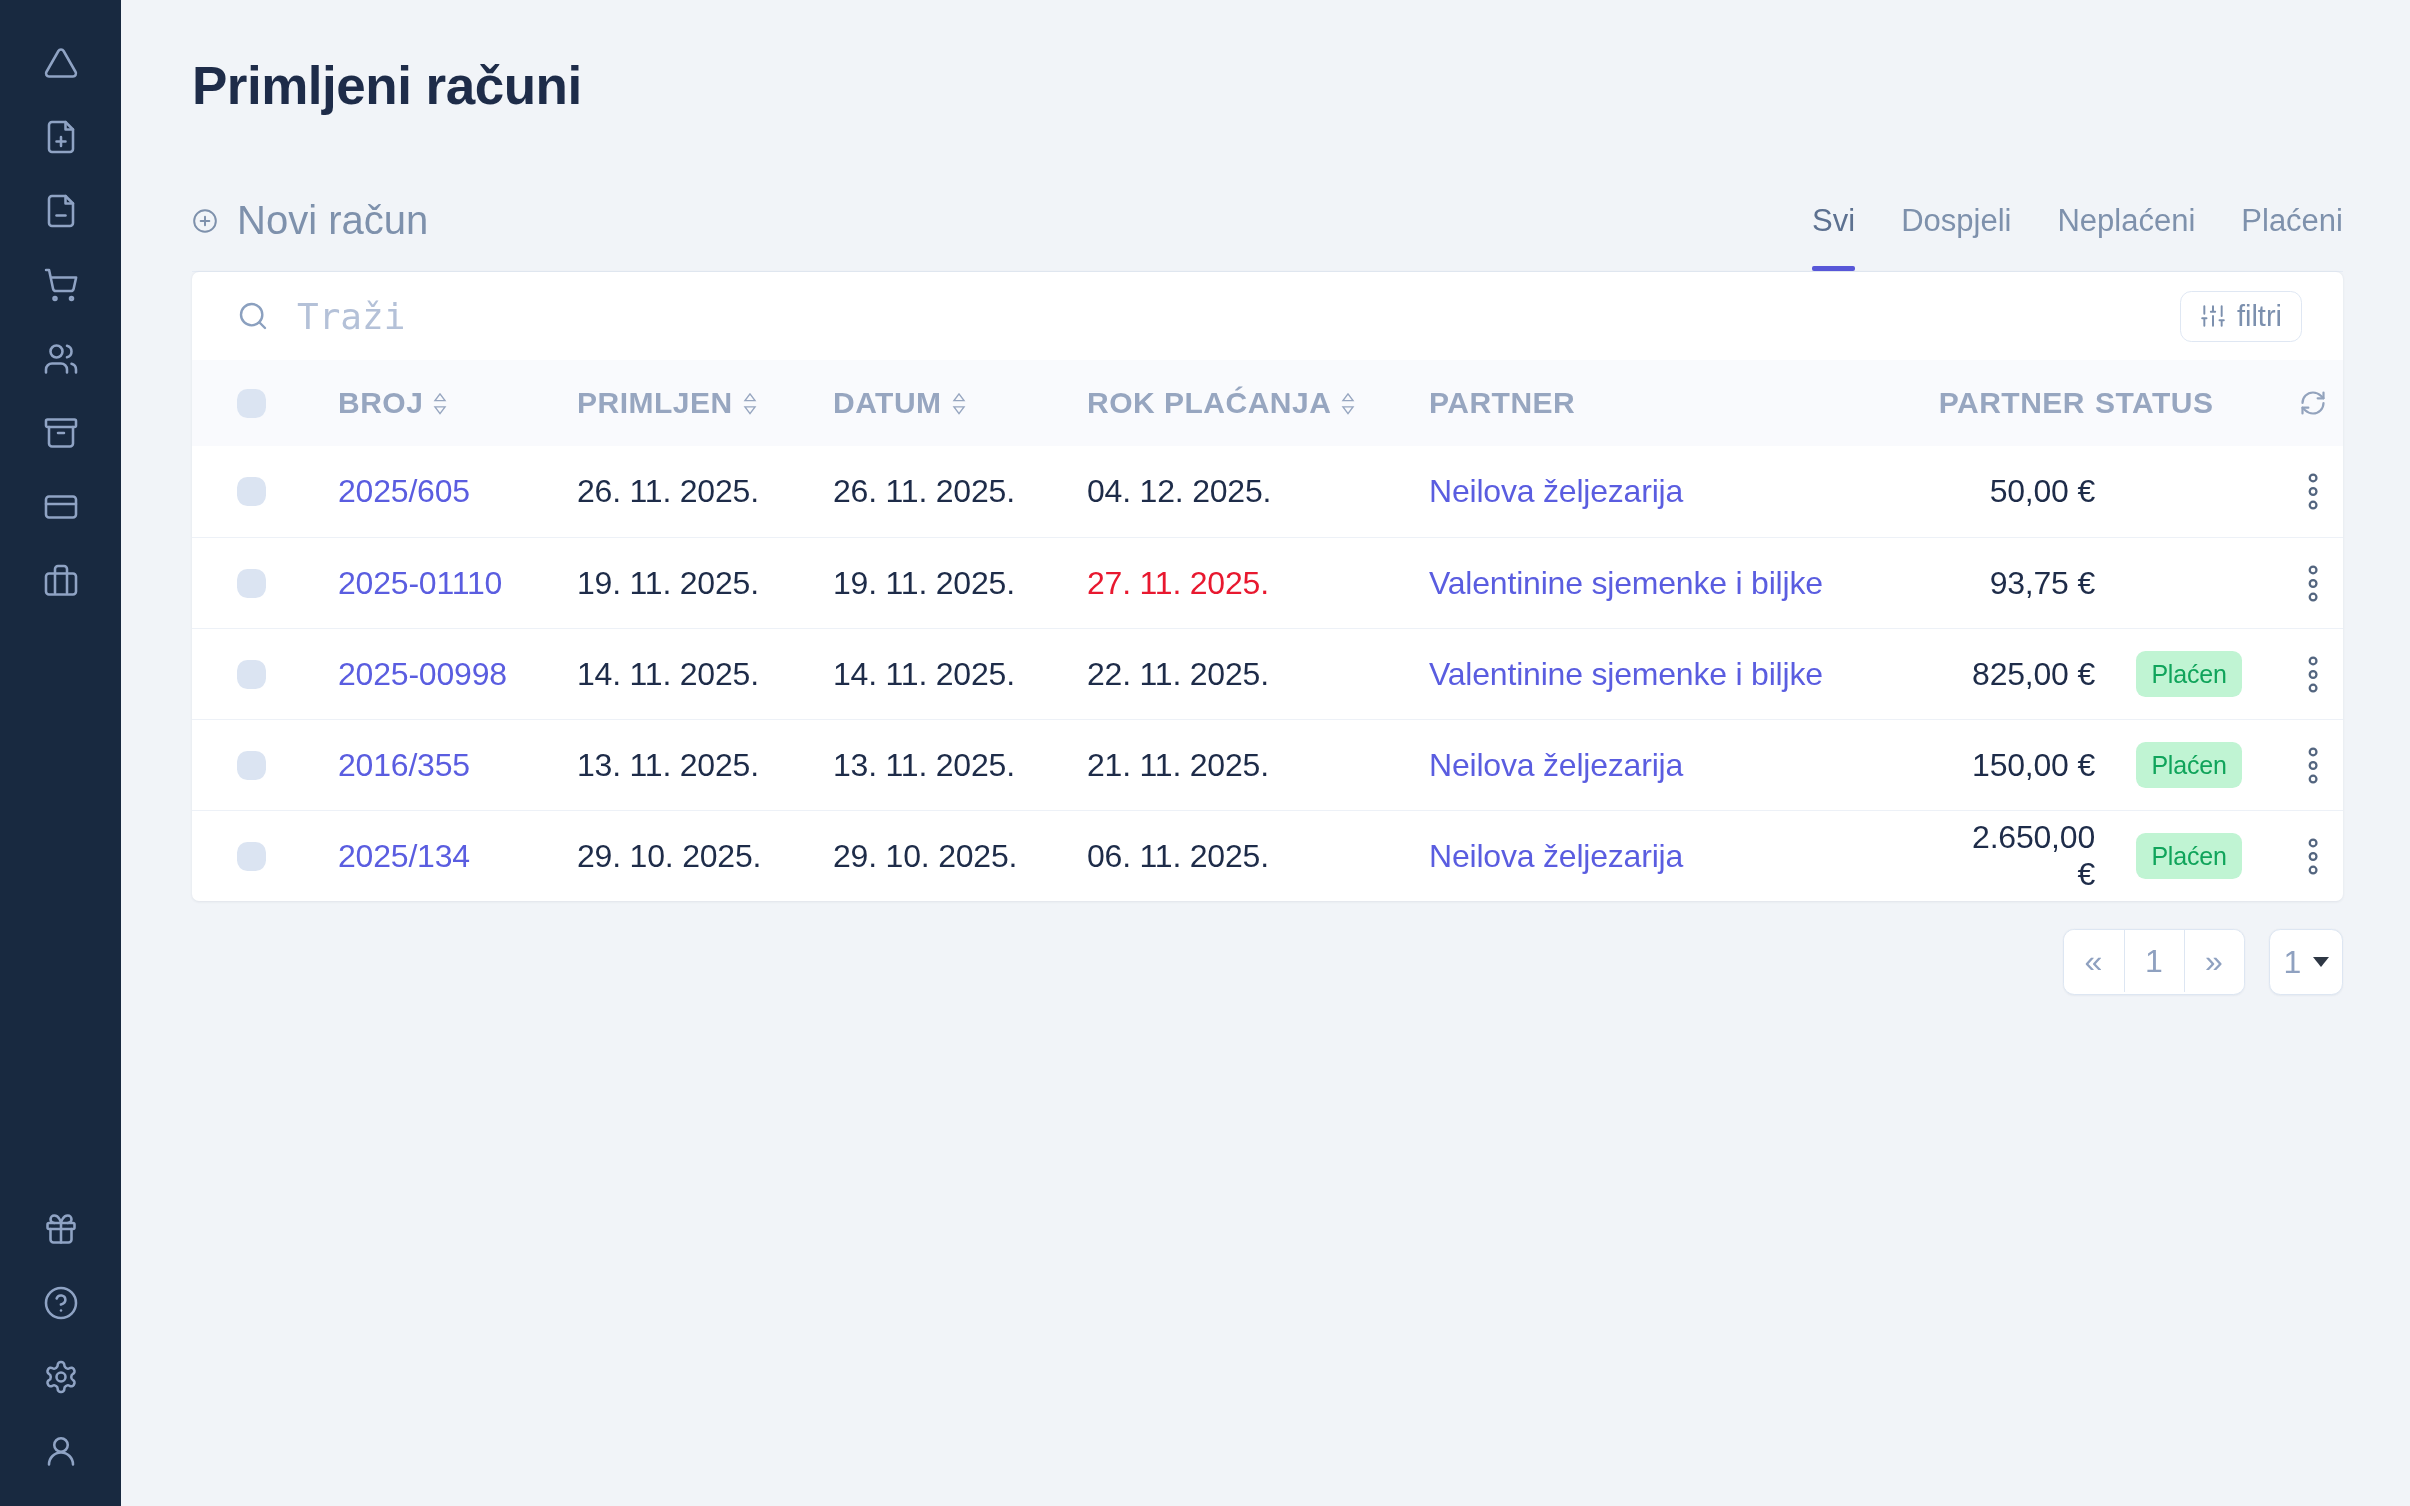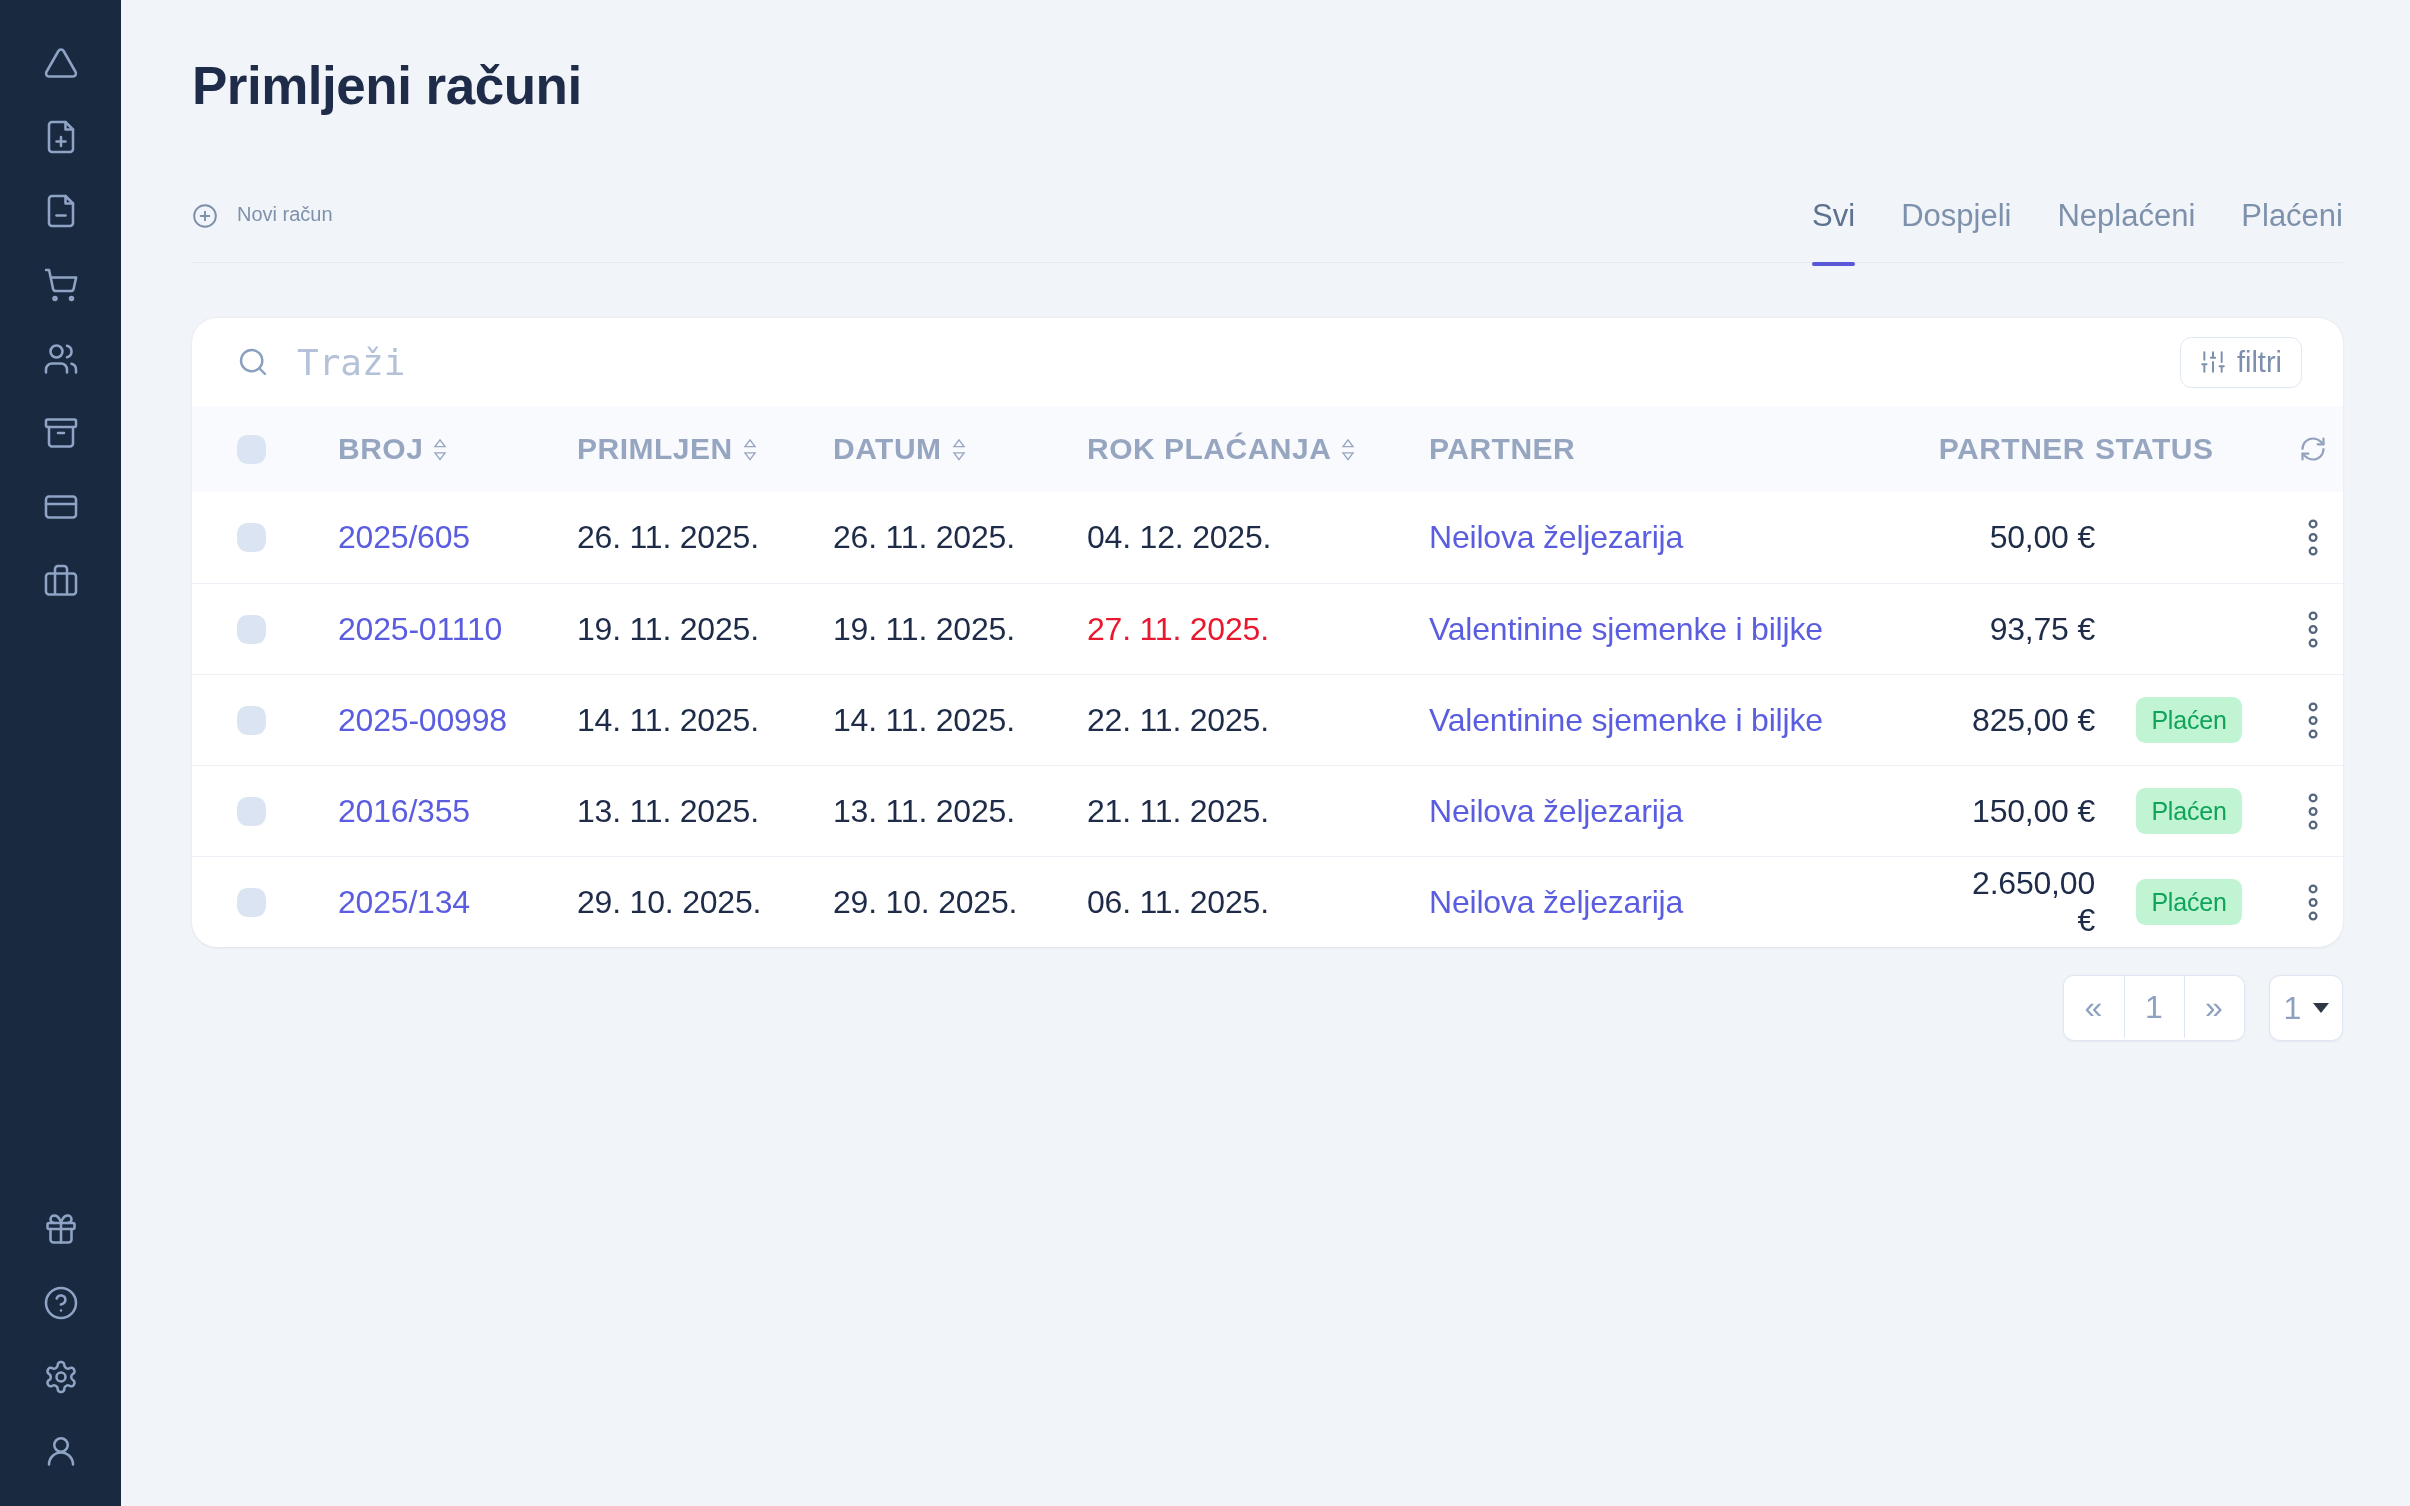--- a/index.html
+++ b/index.html
@@ -18,29 +18,29 @@
   .sidebar .spacer{flex:1}
   .side-item{width:38px;height:36px;display:flex;align-items:center;justify-content:center;margin-bottom:38px;color:var(--sidebar-icon);cursor:pointer}
   .side-item:last-child{margin-bottom:0}
   .side-item svg{width:36px;height:36px;stroke:currentColor;fill:none;stroke-width:1.7;stroke-linecap:round;stroke-linejoin:round}
 
   
   .main{flex:1;padding:0 68px 0 71px}
   h1.page-title{margin-top:53px;font-size:53px;line-height:1.25;font-weight:700;color:var(--text-dark);letter-spacing:-0.5px}
 
   .toolbar{margin-top:79px;display:flex;justify-content:space-between;align-items:center;border-bottom:1.9px solid var(--border-light);padding-bottom:28px}
-  .new-btn{display:flex;align-items:flex-start;gap:19px;color:var(--text-slate);font-size:20px;cursor:pointer}
+  .new-btn{display:flex;align-items:center;gap:19px;color:var(--text-slate);font-size:40px;cursor:pointer}
   .new-btn svg{width:26px;height:26px;stroke:currentColor;fill:none;stroke-width:1.8;stroke-linecap:round}
   .tabs{display:flex;gap:46px}
   .tab{position:relative;font-size:31px;color:var(--text-slate);cursor:pointer}
   .tab.active{color:#5d7190}
   .tab.active::after{content:"";position:absolute;left:0;right:0;bottom:-32px;height:4.7px;background:var(--tab-underline);border-radius:1.9px}
 
   
-  .card{margin-top:55px;background:var(--card-bg);border-radius:25px;box-shadow:0 0.9px 2.8px rgba(24,41,64,.08);overflow:hidden}
+  .card{background:var(--card-bg);border-radius:7px;box-shadow:0 0.9px 2.8px rgba(24,41,64,.08);overflow:hidden}
   .search-row{height:88px;display:flex;align-items:center;padding:0 41px 0 45px;gap:28px}
   .search-row svg.mag{width:32px;height:32px;stroke:#8ba0bf;fill:none;stroke-width:1.8;stroke-linecap:round;flex:0 0 auto}
   .search-input{flex:1;border:none;outline:none;background:transparent;font-family:"DejaVu Sans Mono","Liberation Mono",monospace;font-size:36px;color:#5d7190}
   .search-input::placeholder{color:#b4c1d8}
   .filter-btn{display:flex;align-items:center;gap:11.3px;border:1.9px solid #dfe7f3;border-radius:11.3px;height:51px;padding:0 19px;color:#7c90ae;font-size:29px;background:#fff;cursor:pointer}
   .filter-btn svg{width:26px;height:26px;stroke:currentColor;fill:none;stroke-width:1.8;stroke-linecap:round}
 
   .trow{display:grid;grid-template-columns:146px 239px 256px 254px 342px 517px 149px 188px 1fr;align-items:center}
   .thead{height:86px;background:var(--header-row-bg)}
   .th{display:flex;align-items:center;gap:10px;font-size:30px;font-weight:700;letter-spacing:0.5px;color:var(--header-label);cursor:pointer}

